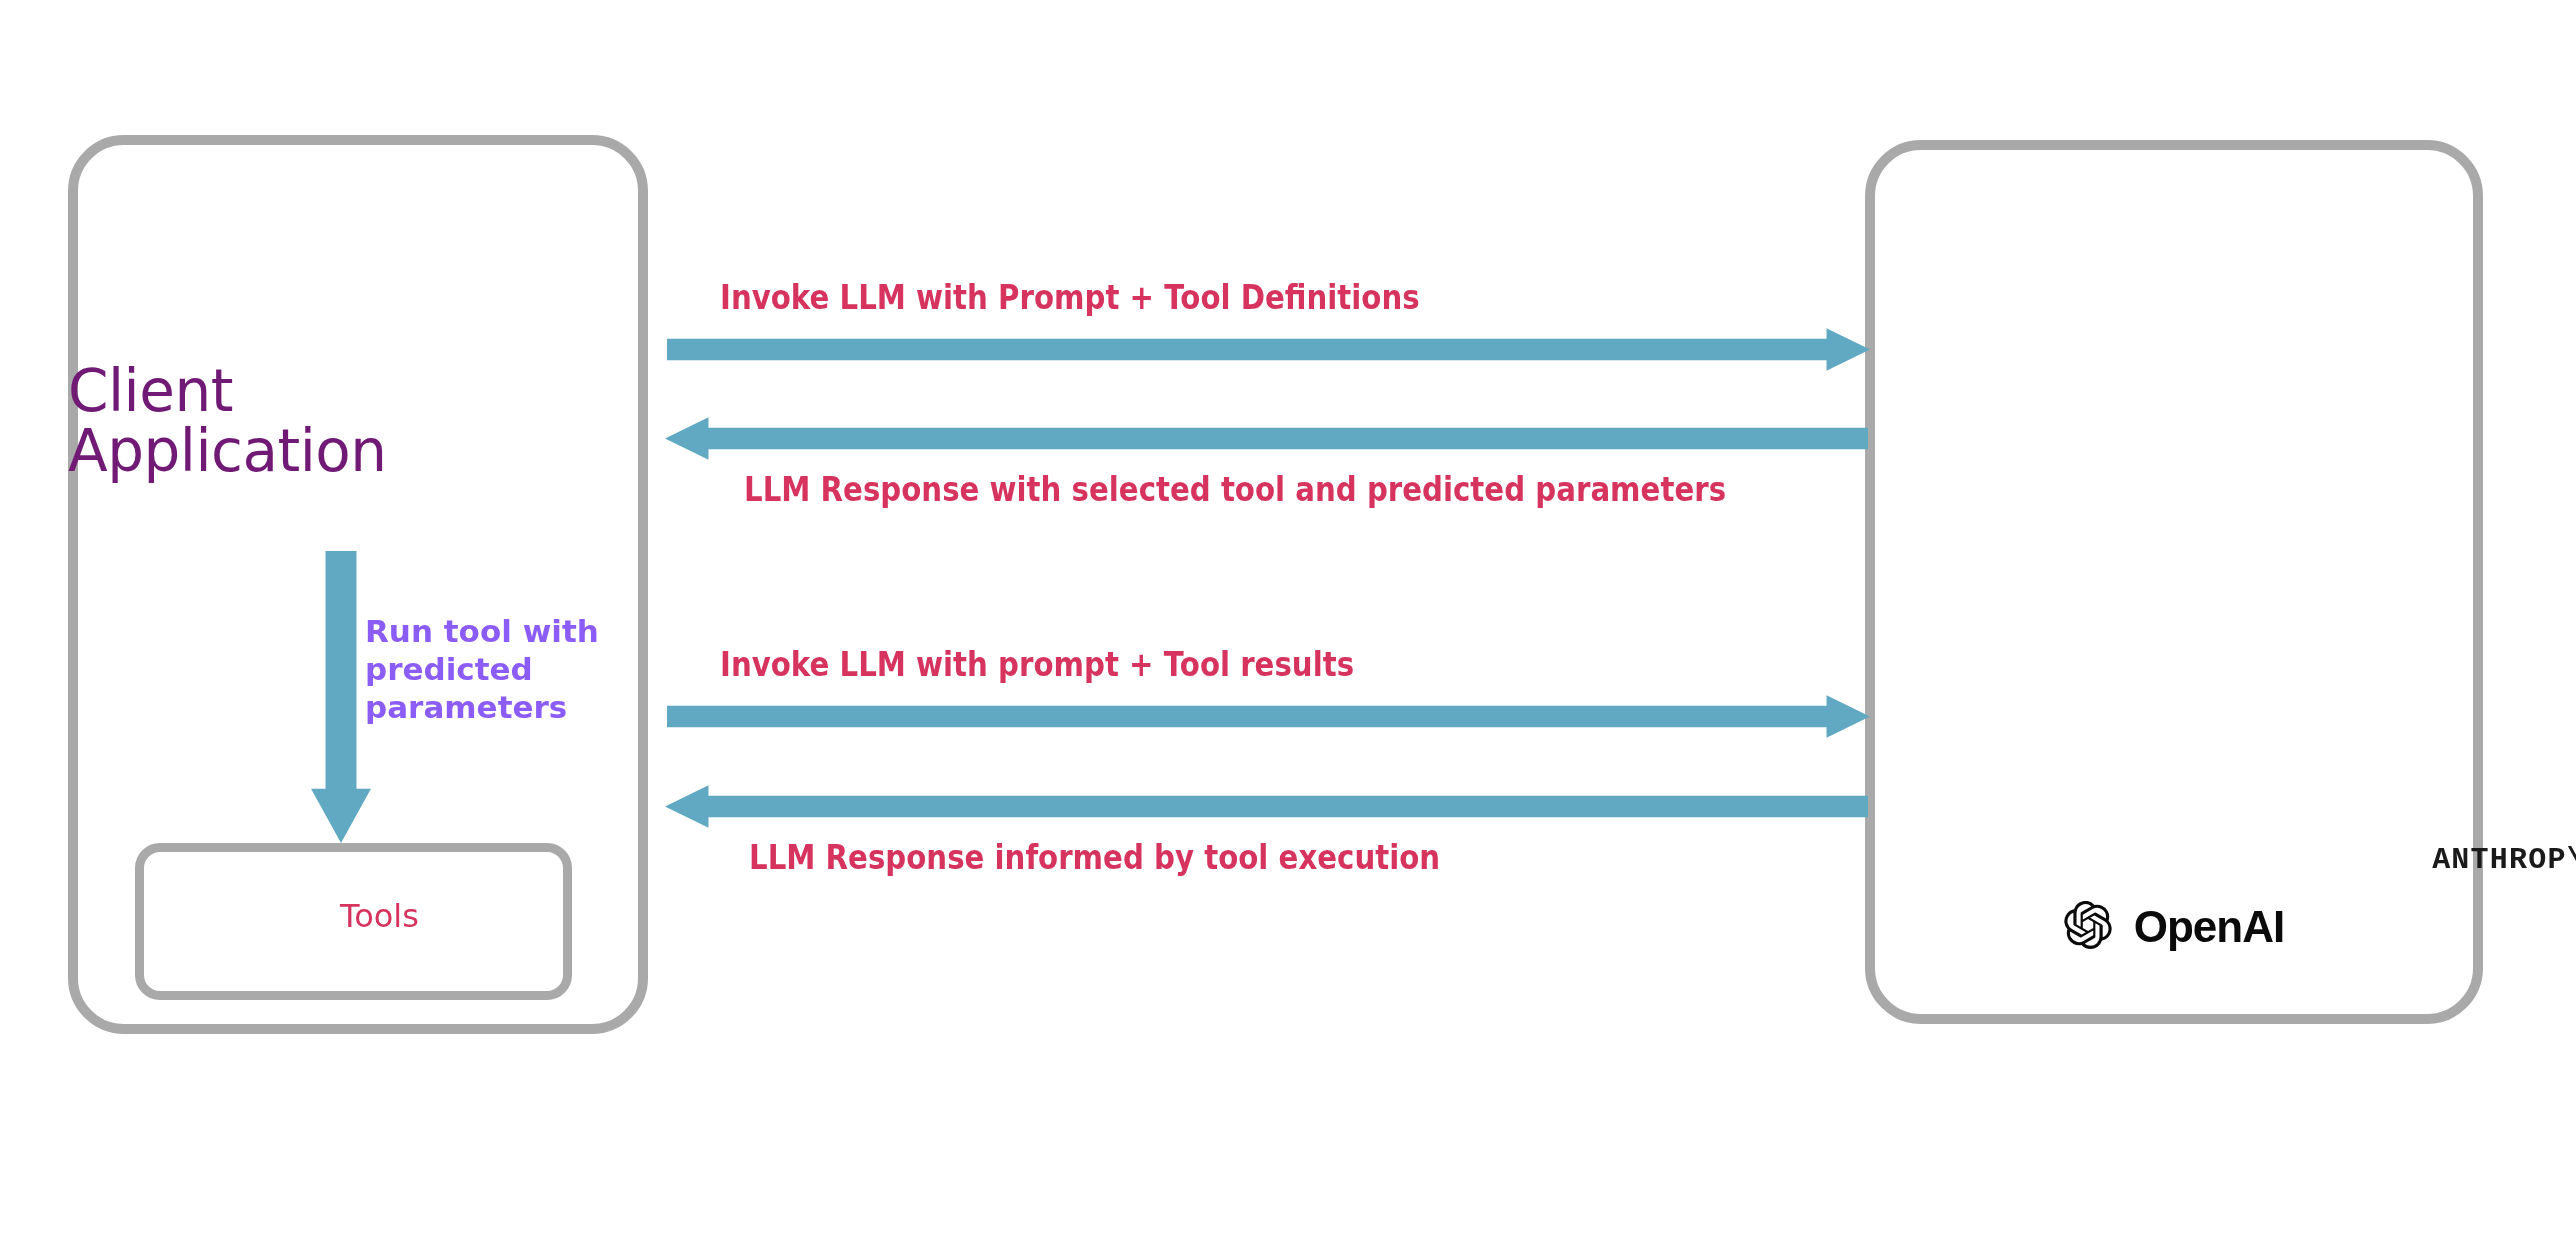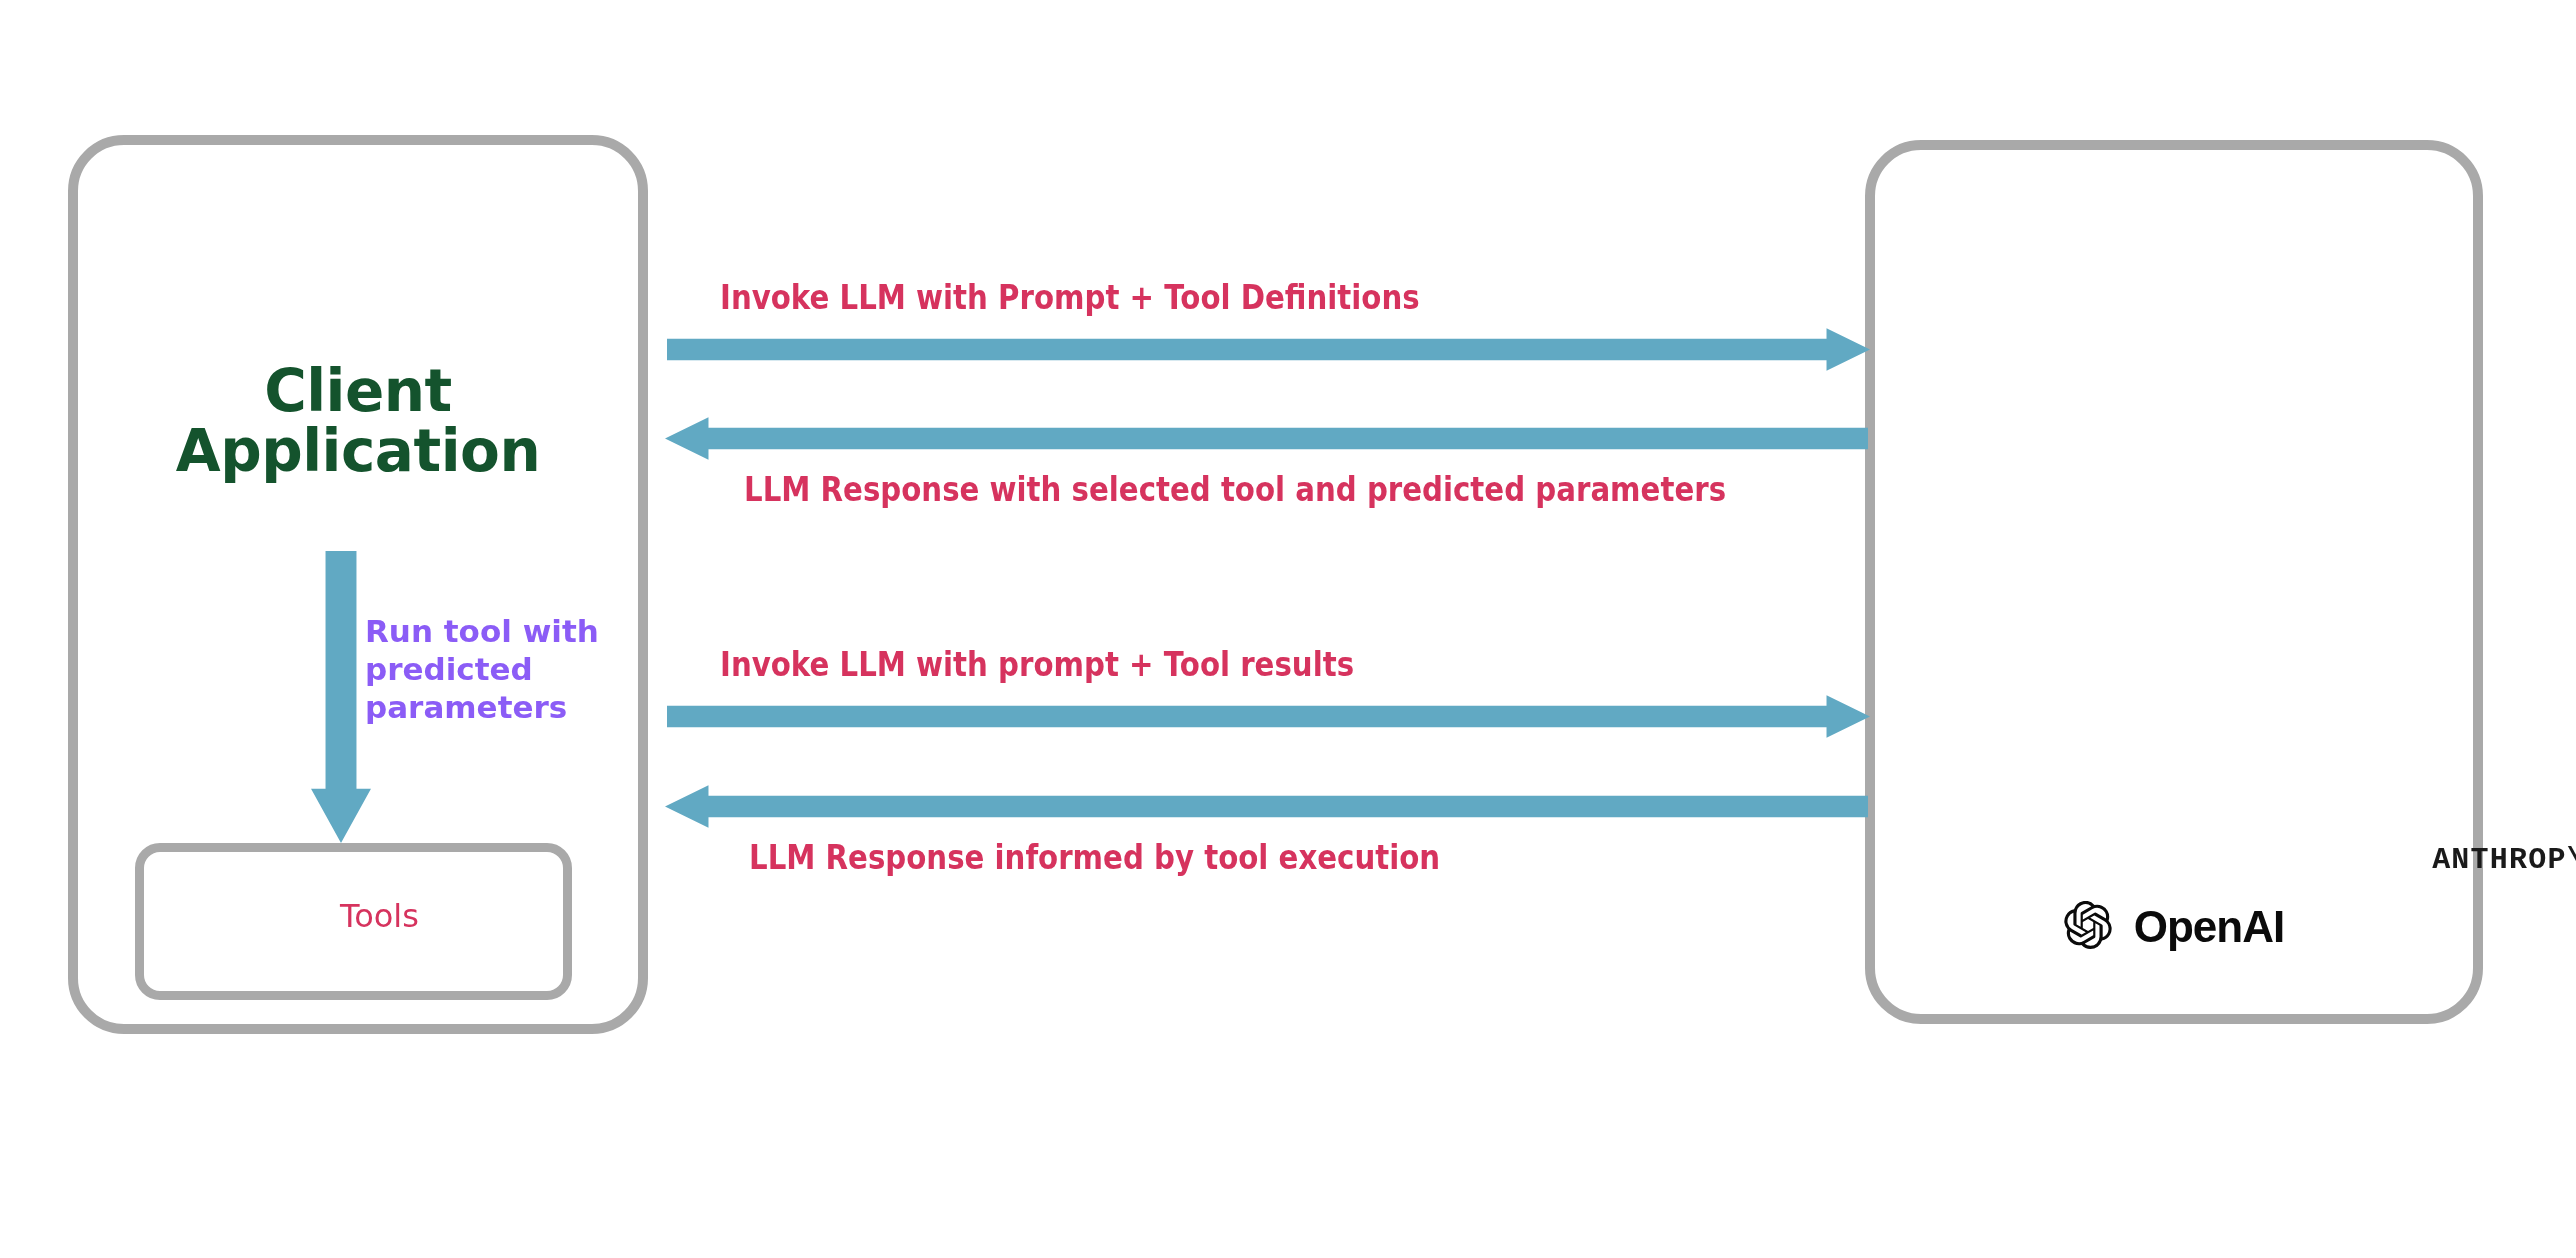--- a/index.html
+++ b/index.html
@@ -53,23 +53,22 @@
     width: 437px;
     height: 157px;
     border: 9.7px solid #a9a9a9;
     border-radius: 25px;
     background: #ffffff;
   }
 
   
   .node-title {
     position: absolute;
-    text-align: center;
-    color: #14532d;
-    font-weight: 700;
+    color: #701a75;
+    font-weight: 400;
     font-size: 58px;
     line-height: 1.03;
     letter-spacing: -0.5px;
     white-space: pre-line;
   }
 
   #client-app-title {
     left: 68px;
     top: 362px;
     width: 580px;

